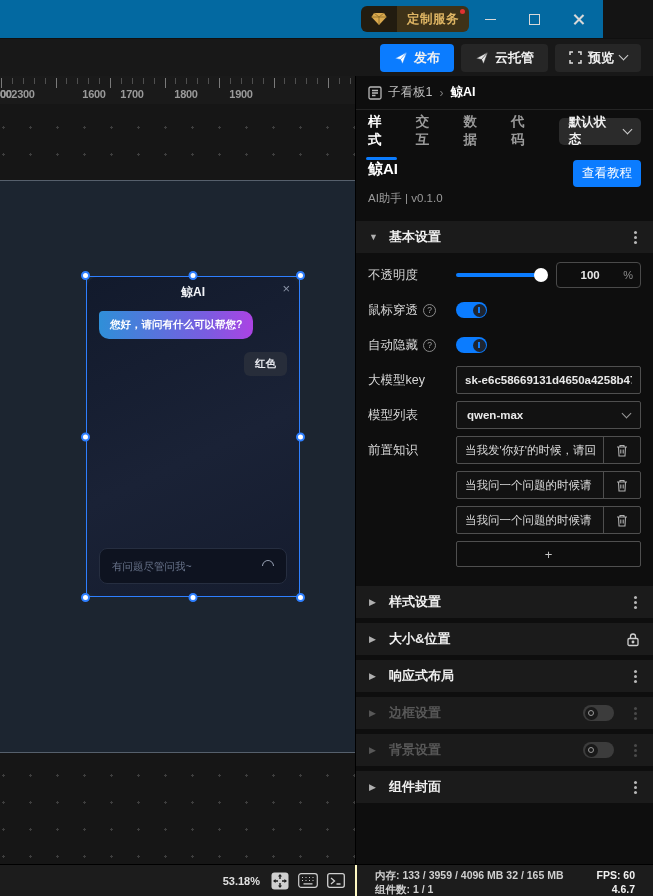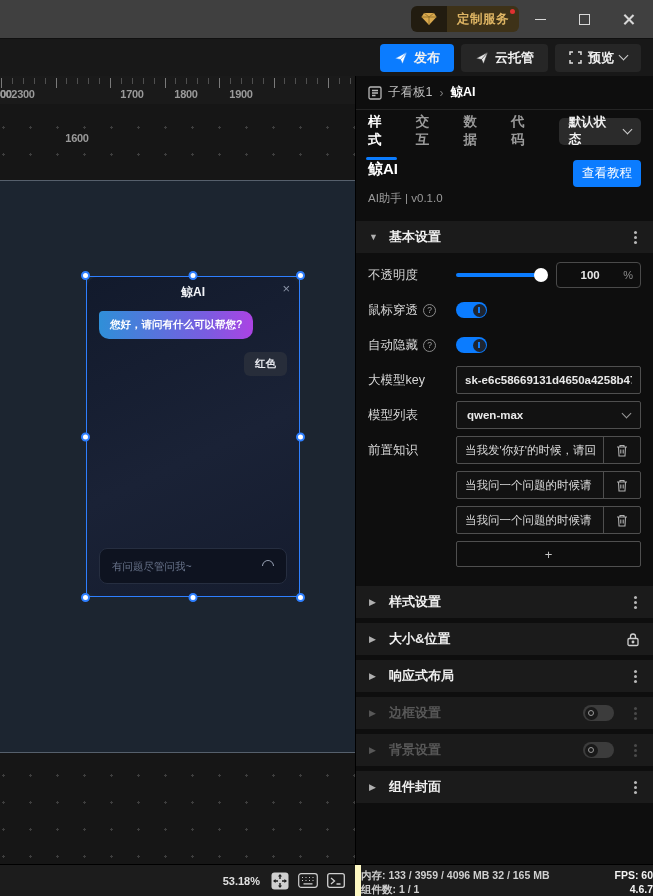--- a/index.html
+++ b/index.html
@@ -3,22 +3,22 @@
 <meta charset="utf-8">
 <style>
   * { margin:0; padding:0; box-sizing:border-box; }
   html,body { width:653px; height:896px; }
   body {
     position:relative; overflow:hidden; background:#141414;
     font-family:"Liberation Sans","DejaVu Sans",sans-serif;
     -webkit-font-smoothing:antialiased; color:#e8e8e8;
   }
   
-  .titlebar { position:absolute; left:0; top:0; width:653px; height:38px;
-    background:#404040; display:flex; align-items:center; justify-content:flex-end; }
+  .titlebar { position:absolute; left:0; top:0; width:603px; height:38px;
+    background:#0369a1; display:flex; align-items:center; justify-content:flex-end; }
   .badge-pill { display:flex; align-items:center; height:26px; margin-right:12px; position:relative; }
   .badge-diamond { width:36px; height:26px; background:#221c10; border-radius:6px 0 0 6px;
     display:flex; align-items:center; justify-content:center; }
   .badge-label-box { height:26px; background:#3e3218; border-radius:0 6px 6px 0;
     display:flex; align-items:center; padding:0 10px; position:relative; }
   .badge-label { color:#ddb463; font-size:12.5px; font-weight:bold; letter-spacing:.5px; }
   .badge-dot { position:absolute; right:4px; top:3px; width:5px; height:5px; border-radius:50%; background:#e03131; }
   .win-controls { display:flex; align-items:center; gap:26px; margin-right:16px; }
   .win-btn { width:18px; height:18px; display:flex; align-items:center; justify-content:center; cursor:pointer; }
   .icon-minimize { width:11px; height:0; border-top:1.6px solid #d8d8d8; }
@@ -40,21 +40,21 @@
   
   .canvas-area { position:absolute; left:0; top:76px; width:355px; height:788px; background:#151515; overflow:hidden; }
   .ruler { position:absolute; left:0; top:0; width:355px; height:28px; background:#1a1a1a; }
   .ticks-minor { position:absolute; left:1px; top:2px; width:354px; height:6px;
     background:repeating-linear-gradient(90deg,#4f4f4f 0 1px,transparent 1px 10.9px); }
   .ticks-major { position:absolute; left:1px; top:2px; width:354px; height:10px;
     background:repeating-linear-gradient(90deg,#7a7a7a 0 1px,transparent 1px 54.55px);
     background-position:0 0; }
   .ruler-label { position:absolute; top:12px; transform:translateX(-50%);
     font-size:11px; font-weight:bold; color:#9a9a9a; letter-spacing:-.3px; }
-  .ruler-label:nth-of-type(3){left:23px;} .ruler-label:nth-of-type(4){left:77px;margin-top:44px;}
+  .ruler-label:nth-of-type(3){left:23px;} .ruler-label:nth-of-type(4){left:94px;}
   .ruler-label:nth-of-type(5){left:132px;} .ruler-label:nth-of-type(6){left:186px;}
   .ruler-label:nth-of-type(7){left:241px;} .ruler-label:nth-of-type(8){left:295px;}
   .ruler-label:nth-of-type(9){left:350px;}
   .dots-bg { position:absolute; left:0; top:28px; width:355px; height:760px; background-color:#161616;
     background-image:radial-gradient(circle,#3e3e3e 1.2px,transparent 1.4px);
     background-size:27px 27px; background-position:17px 10px; }
   .board { position:absolute; left:0; top:104px; width:355px; height:573px; background:#1c2530;
     border-top:1px solid #56606c; border-bottom:1px solid #56606c; }
   
   .widget-sel { position:absolute; left:86px; top:200px; width:214px; height:321px;
@@ -149,21 +149,21 @@
     justify-content:center; cursor:pointer; flex-shrink:0; }
   .add-row { display:flex; margin-bottom:4px; }
   .add-btn { flex:1; height:26px; border:1px solid #4f4f4f; border-radius:2px;
     display:flex; align-items:center; justify-content:center; font-size:13px; color:#c8c8c8; cursor:pointer; }
   
   .statusbar { position:absolute; left:0; top:864px; width:653px; height:32px; background:#1c1c1c;
     display:flex; border-top:1px solid #000; }
   .status-left { width:355px; display:flex; align-items:center; justify-content:flex-end; gap:8px; padding-right:9px; }
   .zoom-level { font-size:11px; font-weight:bold; color:#e0e0e0; margin-right:2px; }
   .sb-icon { width:20px; height:20px; display:flex; align-items:center; justify-content:center; cursor:pointer; }
-  .status-right { width:298px; border-left:6px solid #fef9c3; padding:3px 0 0;
+  .status-right { width:298px; border-left:2px solid #fef9c3; padding:3px 18px 0;
     display:flex; flex-direction:column; justify-content:center; gap:1px; }
   .sr-row { display:flex; justify-content:space-between; font-size:10.5px; font-weight:bold; color:#cfcfcf; line-height:13px; }
   .sr-row .right { color:#f2f2f2; }
 </style>
 </head>
 <body>
 
 <div class="titlebar">
   <div class="badge-pill">
     <div class="badge-diamond">

